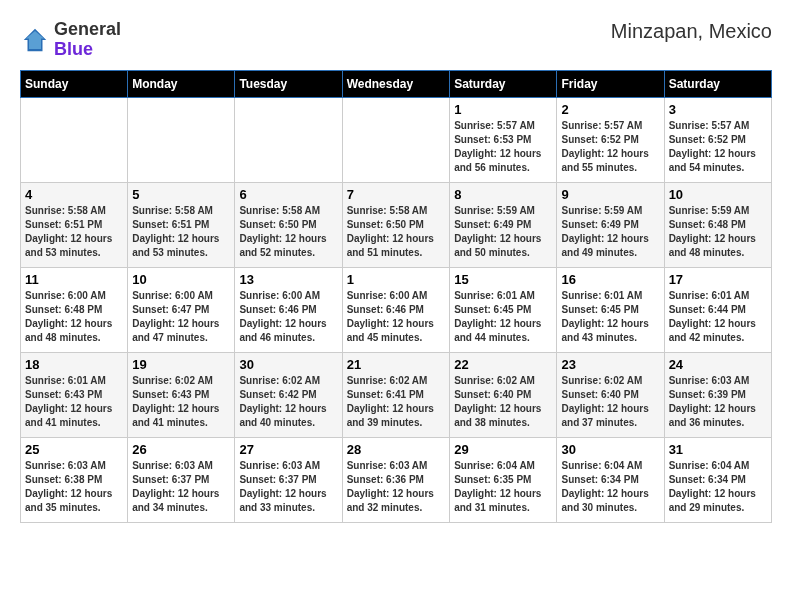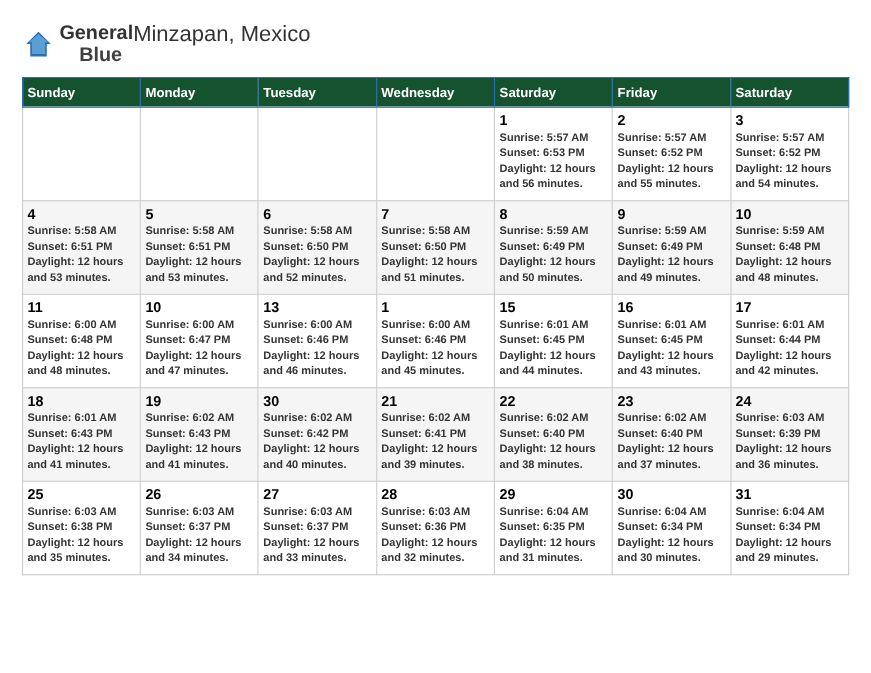--- a/index.html
+++ b/index.html
@@ -5,42 +5,42 @@
     * { box-sizing: border-box; margin: 0; padding: 0; }
     body {
       font-family: Arial, sans-serif;
       background: #fff;
       width: 792px;
       min-height: 612px;
       padding: 20px;
     }
     .header-area {
       display: flex;
+      justify-content: space-between;
       align-items: flex-start;
       margin-bottom: 10px;
     }
     .logo {
       display: flex;
       align-items: center;
     }
     .logo-text {
       display: flex;
       flex-direction: column;
       line-height: 1.1;
     }
     .logo-general {
       font-size: 18px;
       font-weight: bold;
       color: #333;
     }
     .logo-blue {
       font-size: 18px;
       font-weight: bold;
-      color: #404040;
-      margin-left: 18px;
+      color: #6d28d9;
     }
     .logo-icon {
       width: 30px;
       height: 30px;
       margin-right: 4px;
     }
     .title-area {
       text-align: right;
     }
     .month-year {
@@ -51,21 +51,21 @@
     .location {
       font-size: 20px;
       color: #333;
     }
     .calendar-table {
       width: 100%;
       border-collapse: collapse;
       font-size: 11px;
     }
     .calendar-table th {
-      background-color: #14532d;
+      background-color: #000000;
       color: #fff;
       padding: 6px 4px;
       text-align: left;
       font-size: 12px;
       border: 1px solid #2a6eb5;
     }
     .calendar-table td {
       border: 1px solid #ccc;
       vertical-align: top;
       padding: 4px;

